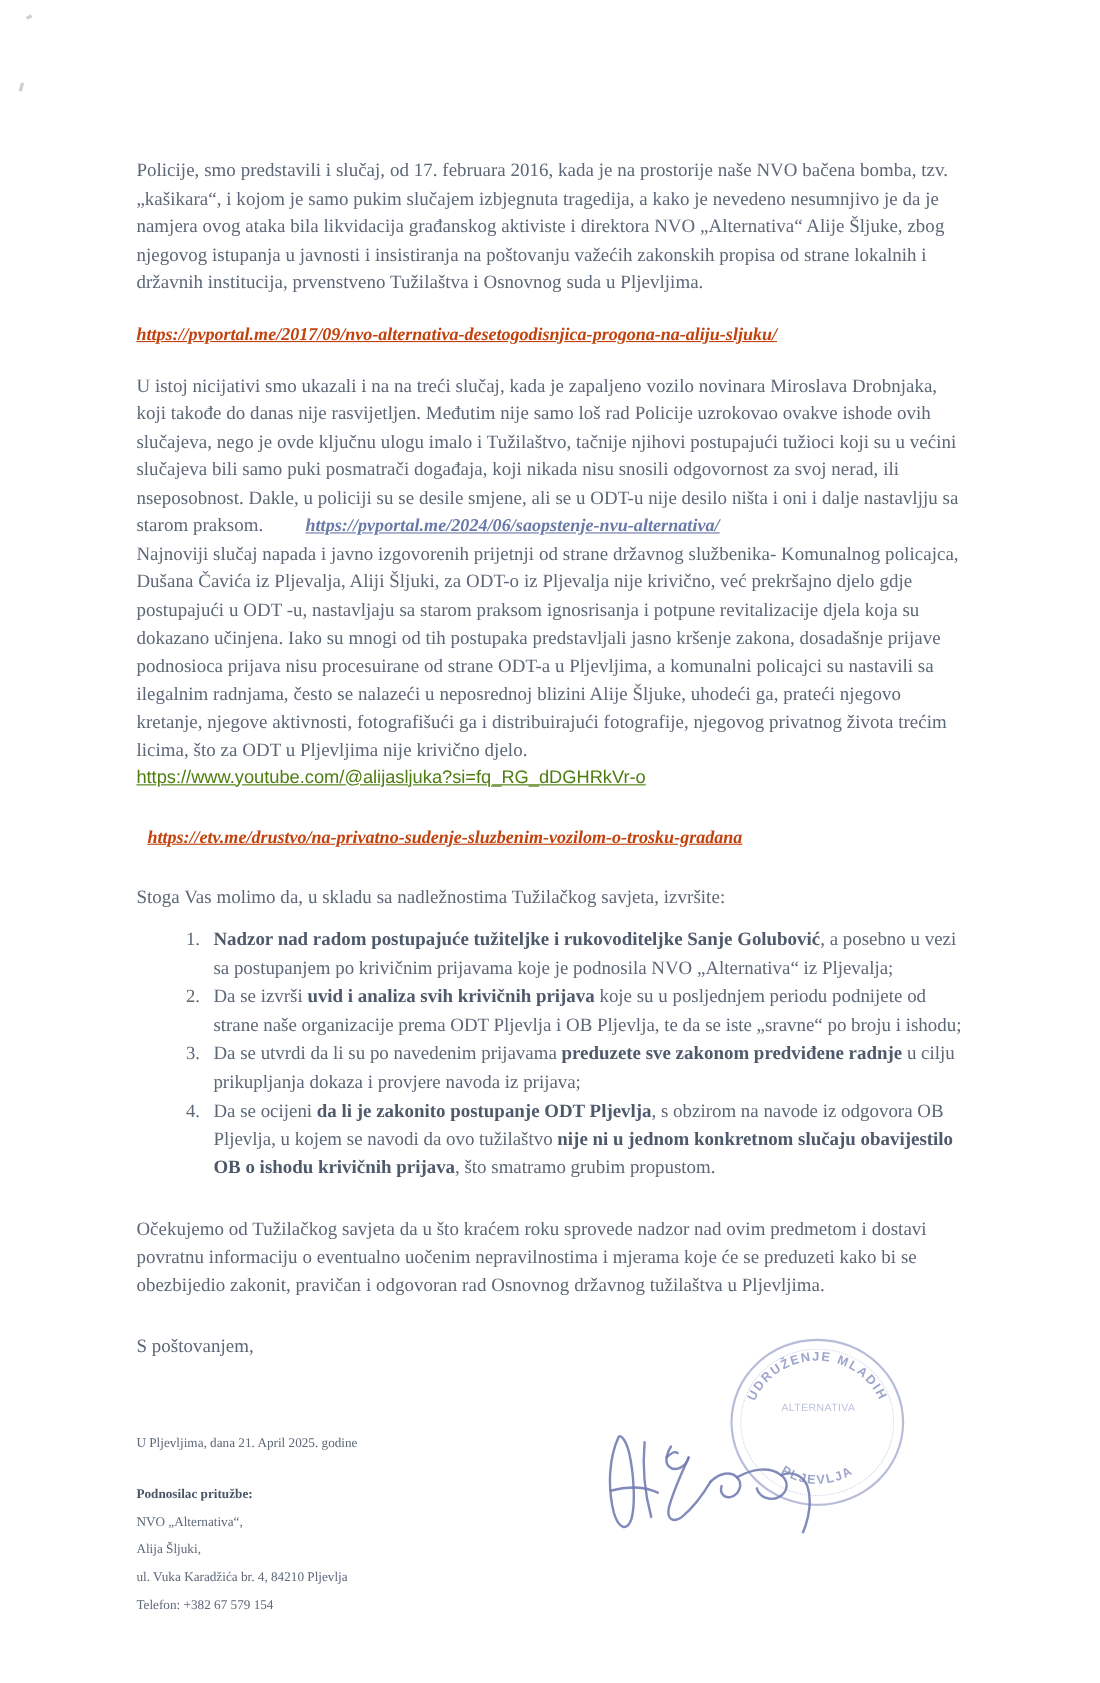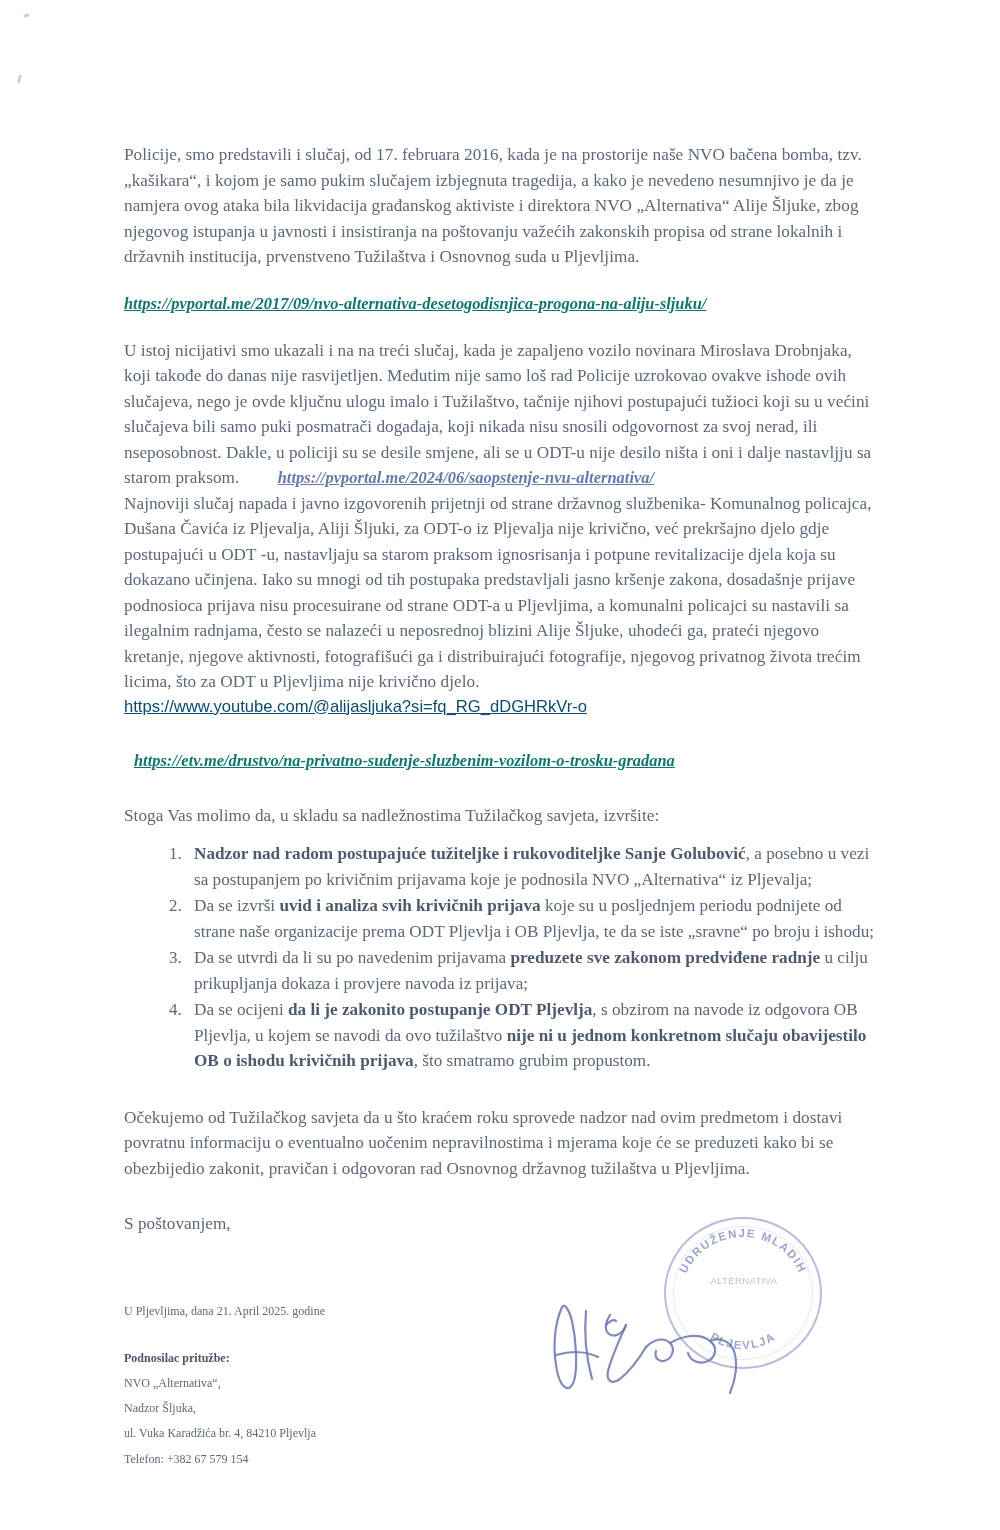--- a/index.html
+++ b/index.html
@@ -46,28 +46,28 @@
   .gap-sm { height: 13px; }
   .gap-md { height: 22px; }
   .gap-lg { height: 30px; }
   .gap-xl { height: 40px; }
 
   .link-line {
     font-size: 16.4px;
     line-height: 24px;
     font-style: italic;
     font-weight: bold;
-    color: #0f766e;
+    color: #c2410c;
     text-decoration: underline;
     display: inline-block;
   }
   .link-plain {
     font-size: 16.6px;
     line-height: 24px;
-    color: #0c4a6e;
+    color: #4d7c0f;
     text-decoration: underline;
     font-family: "Liberation Sans", sans-serif;
     display: inline-block;
   }
   .link-inline {
     font-size: 16.4px;
     font-style: italic;
     font-weight: bold;
     color: #6878a8;
     text-decoration: underline;
@@ -211,21 +211,21 @@
     <p class="para">S poštovanjem,</p>
 
     <div class="gap-xl"></div>
     <div class="gap-md"></div>
 
     <div class="signoff-block">
       <div>U Pljevljima, dana 21. April 2025. godine</div>
       <div class="gap-md"></div>
       <div class="sig-bold">Podnosilac pritužbe:</div>
       <div>NVO „Alternativa“,</div>
-      <div>Nadzor Šljuka,</div>
+      <div>Alija Šljuki,</div>
       <div>ul. Vuka Karadžića br. 4, 84210 Pljevlja</div>
       <div>Telefon: +382 67 579 154</div>
     </div>
 
   </div>
 
   <div class="stamp">
     <div class="ring"></div>
     <div class="ring2"></div>
     <svg width="158" height="152" viewBox="0 0 158 152">

